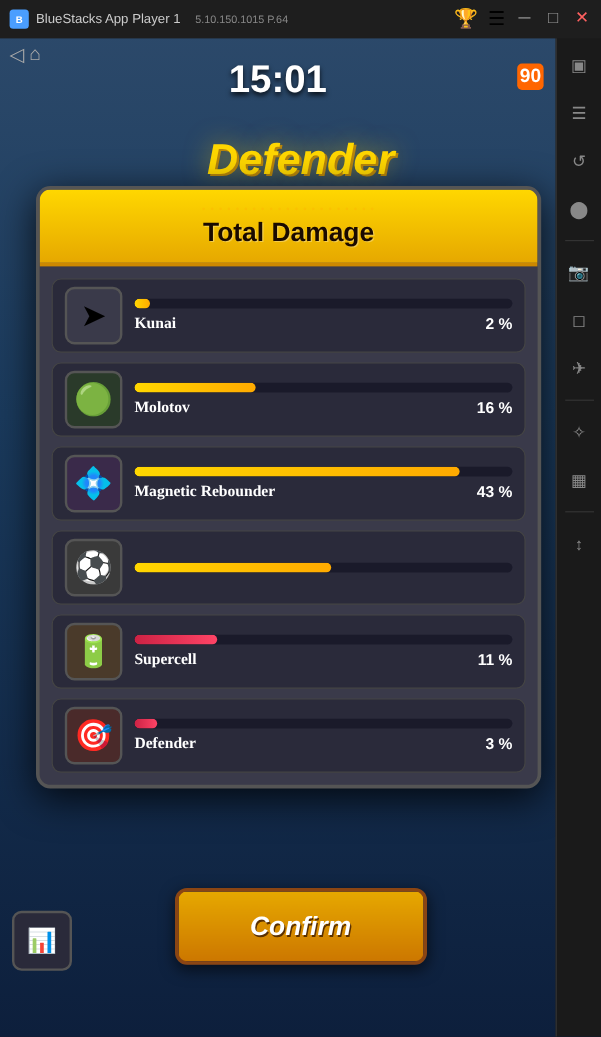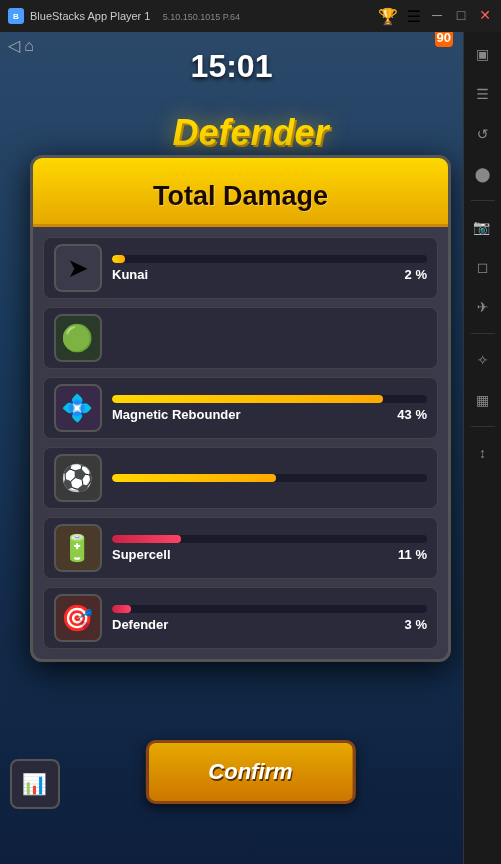--- a/index.html
+++ b/index.html
@@ -97,25 +97,25 @@
 
     .timer-text {
       font-size: 32px;
       font-weight: bold;
       color: #fff;
       text-shadow: 0 2px 4px rgba(0,0,0,0.8);
     }
 
     .score-badge {
       position: absolute;
-      top: 28px;
+      top: 53px;
       right: 48px;
       background: #ff6600;
       color: white;
-      font-size: 13px;
+      font-size: 16px;
       font-weight: bold;
       padding: 2px 2px;
       border-radius: 4px;
     }
 
     
     .victory-text {
       position: absolute;
       top: 112px;
       left: 50px; right: 50px;
@@ -141,21 +141,21 @@
     }
 
     .dialog-header {
       background: linear-gradient(180deg, #ffd700 0%, #e6a800 100%);
       padding: 12px 16px;
       text-align: center;
       border-bottom: 3px solid #cc8800;
     }
 
     .dialog-title {
-      font-size: 27px;
+      font-size: 22px;
       font-weight: bold;
       color: #1a0a00;
       text-shadow: 1px 1px 0 rgba(255,255,255,0.3);
     }
 
     .dialog-content {
       padding: 10px;
       display: flex;
       flex-direction: column;
       gap: 8px;
@@ -204,20 +204,21 @@
     }
 
     .weapon-bar-fill.red {
       background: linear-gradient(90deg, #cc2244, #ff4466);
     }
 
     .weapon-name {
       font-size: 13px;
       font-weight: bold;
       color: #fff;
+      font-family: Liberation Serif, serif;
     }
 
     .weapon-pct {
       font-size: 13px;
       font-weight: bold;
       color: #fff;
       flex-shrink: 0;
       min-width: 40px;
       text-align: right;
     }
@@ -332,20 +333,29 @@
       </div>
       <div class="weapon-row-bottom">
         <span class="weapon-name">Kunai</span>
         <span class="weapon-pct">2 %</span>
       </div>
     </div>
   </div>
       <div class="damage-row">
     <div class="weapon-icon" style="background:#2a3a2a; font-size:26px;">
       🟢
+    </div>
+    <div class="weapon-info">
+      <div class="weapon-bar-bg">
+        <div class="weapon-bar-fill" style="width:32%;"></div>
+      </div>
+      <div class="weapon-row-bottom">
+        <span class="weapon-name">Molotov</span>
+        <span class="weapon-pct">16 %</span>
+      </div>
     </div>
   </div>
       <div class="damage-row">
     <div class="weapon-icon" style="background:#3a2a4a; font-size:26px;">
       💠
     </div>
     <div class="weapon-info">
       <div class="weapon-bar-bg">
         <div class="weapon-bar-fill" style="width:86%;"></div>
       </div>

